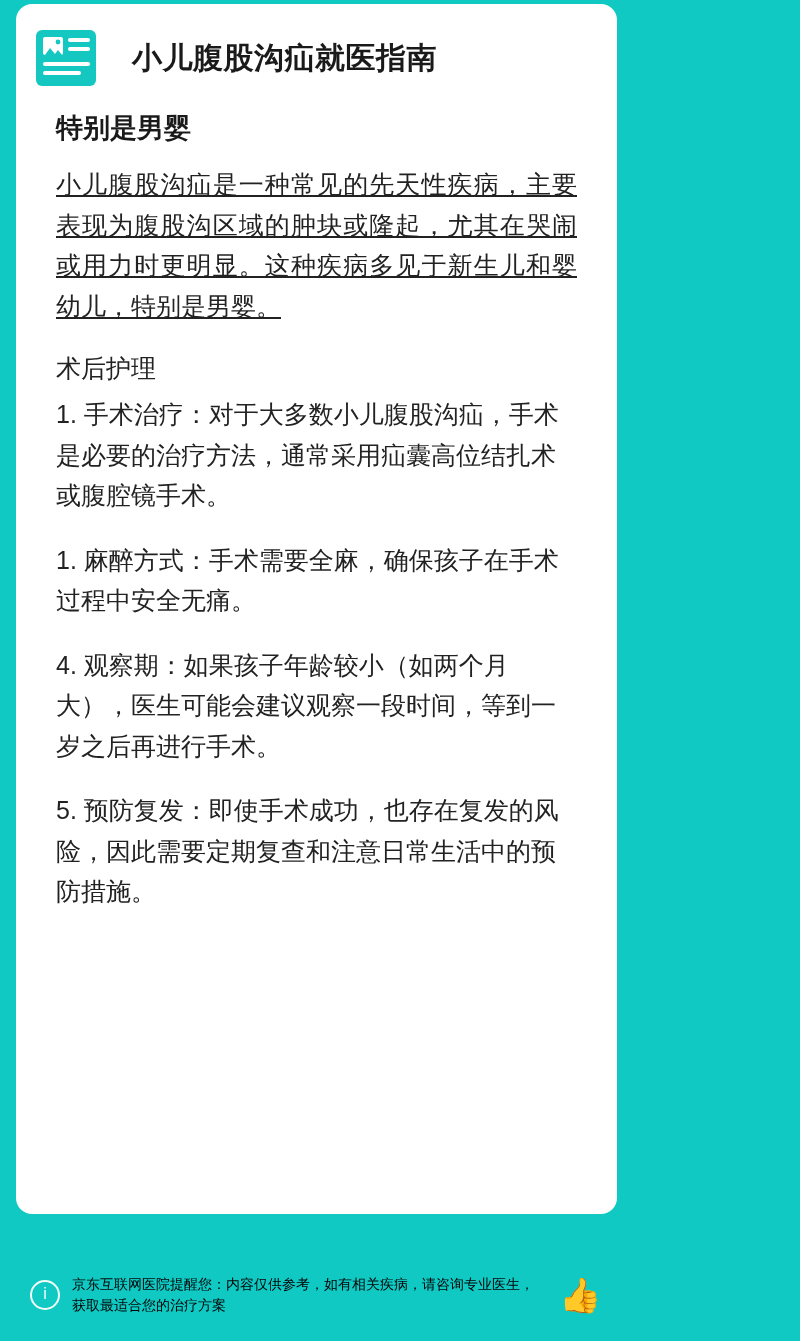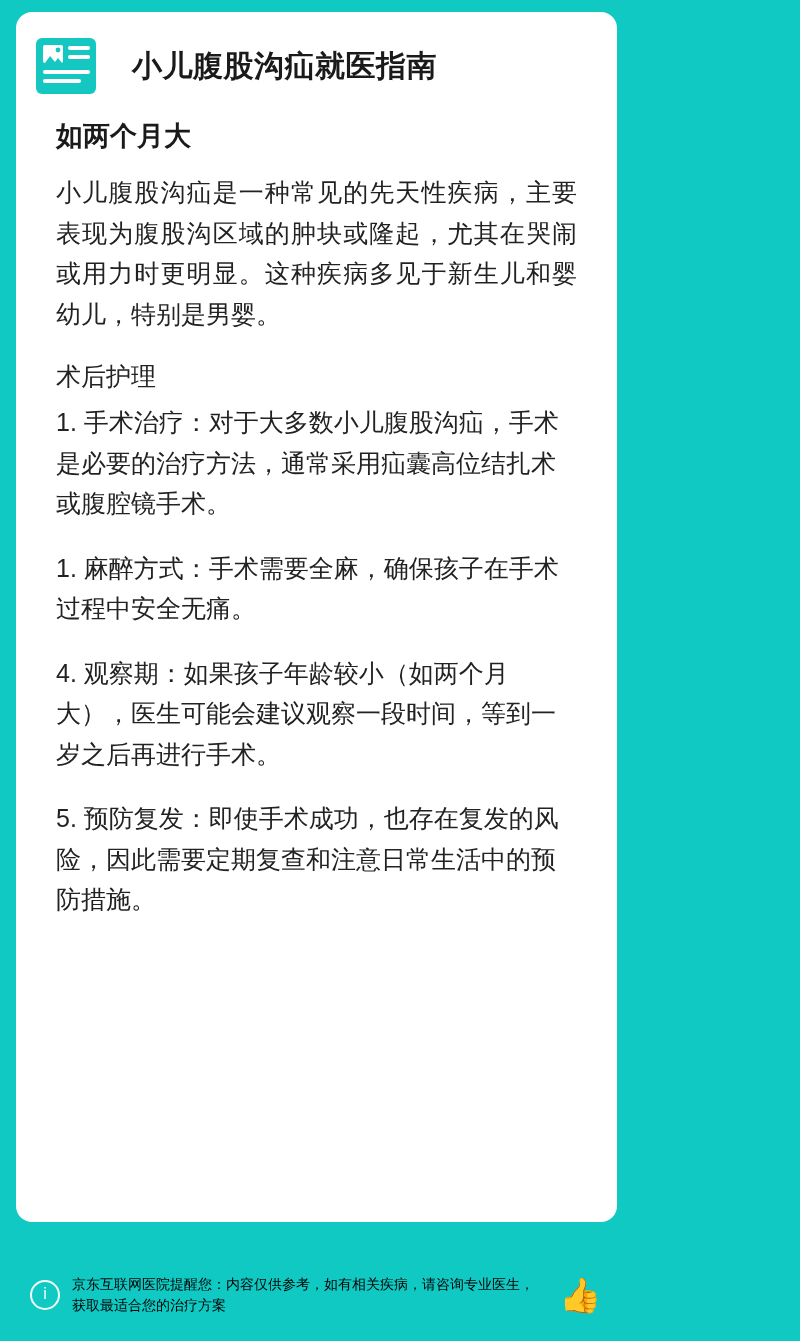--- a/index.html
+++ b/index.html
@@ -11,21 +11,21 @@
     height: 1341px;
     background: #10c9c3;
     font-family: "Liberation Sans", sans-serif;
     overflow: hidden;
   }
   .page {
     position: relative;
     width: 633px;
     height: 1341px;
     box-sizing: border-box;
-    padding: 12px 16px 0 16px;
+    padding: 4px 16px 0 16px;
   }
   .card {
     position: relative;
     background: #ffffff;
     border-radius: 16px;
     box-sizing: border-box;
     padding: 34px 40px 40px 40px;
     min-height: 1210px;
   }
   .doc-icon {
@@ -57,20 +57,21 @@
     line-height: 1.3;
   }
   h2.section:first-child { margin-top: 0; }
 
   p.para {
     font-size: 25px;
     color: #222222;
     line-height: 1.62;
     margin: 0 0 22px 0;
     text-align: justify;
+    text-decoration: underline;
   }
   p.plain {
     font-size: 25px;
     color: #222222;
     line-height: 1.6;
     margin: 0 0 6px 0;
   }
   .list-item {
     font-size: 25px;
     color: #222222;
@@ -137,21 +138,21 @@
         <rect x="34" y="21" width="22" height="4" rx="2" fill="#ffffff"></rect>
         <rect x="9" y="36" width="47" height="4" rx="2" fill="#ffffff"></rect>
         <rect x="9" y="45" width="38" height="4" rx="2" fill="#ffffff"></rect>
       </svg>
     </div>
 
     <h1 class="title">小儿腹股沟疝就医指南</h1>
 
     <div class="content">
 
-      <h2 class="section">如两个月大</h2>
+      <h2 class="section">特别是男婴</h2>
       <p class="para">小儿腹股沟疝是一种常见的先天性疾病，主要表现为腹股沟区域的肿块或隆起，尤其在哭闹或用力时更明显。这种疾病多见于新生儿和婴幼儿，特别是男婴。</p>
 
       <p class="plain">术后护理</p>
 
       <div class="list-item">1. 手术治疗：对于大多数小儿腹股沟疝，手术是必要的治疗方法，通常采用疝囊高位结扎术或腹腔镜手术。</div>
       <div class="list-item">1. 麻醉方式：手术需要全麻，确保孩子在手术过程中安全无痛。</div>
       <div class="list-item">4. 观察期：如果孩子年龄较小（如两个月大），医生可能会建议观察一段时间，等到一岁之后再进行手术。</div>
       <div class="list-item">5. 预防复发：即使手术成功，也存在复发的风险，因此需要定期复查和注意日常生活中的预防措施。</div>
 
     </div>

